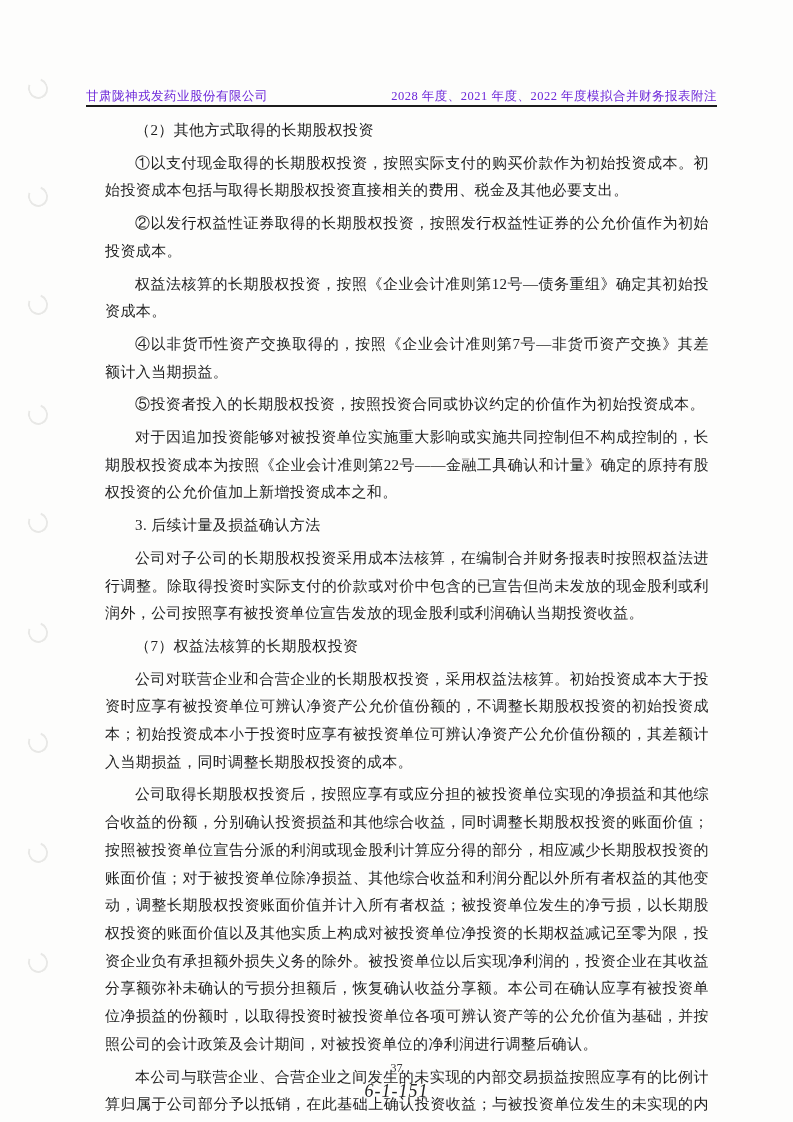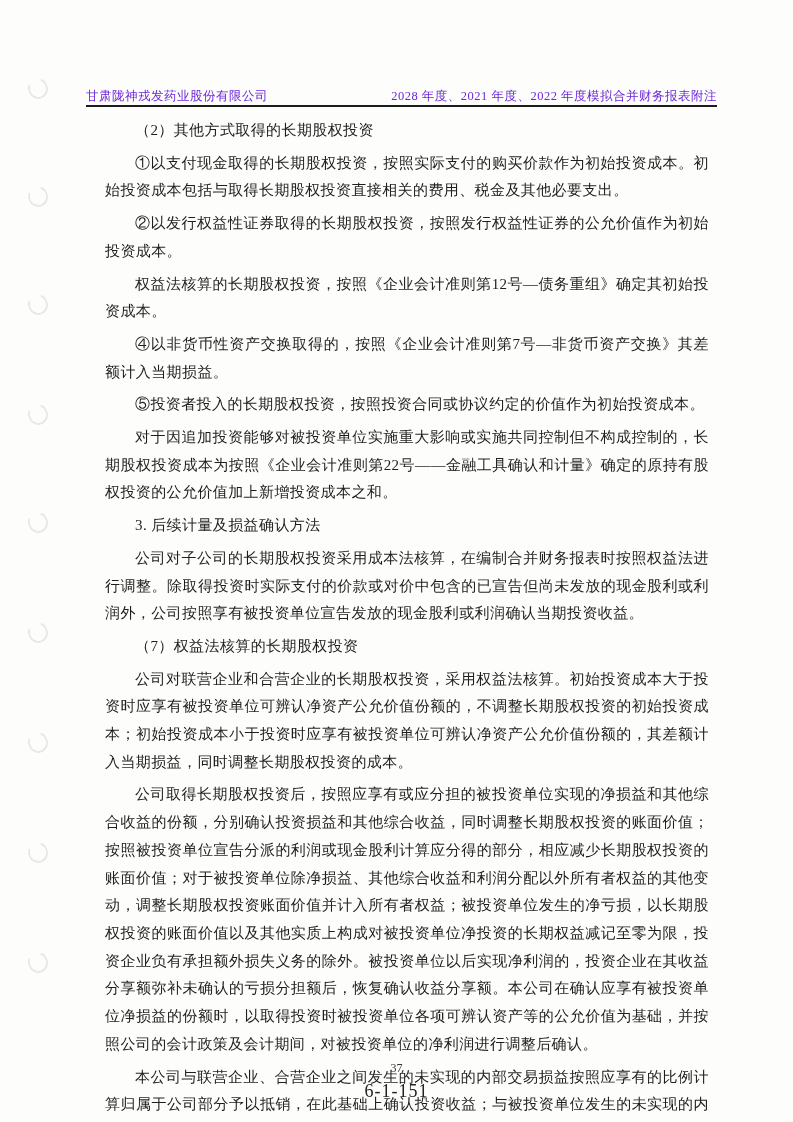--- a/index.html
+++ b/index.html
@@ -67,20 +67,21 @@
   .page-num {
     font-size: 12px;
     color: #333;
     line-height: 20px;
   }
   .doc-num {
     font-size: 18px;
     color: #222;
     letter-spacing: 1px;
     line-height: 26px;
+    font-style: italic;
   }
 </style>
 </head>
 <body>
 
 <div class="page">
 
   <div class="hole" style="top:78px"></div>
   <div class="hole" style="top:186px"></div>
   <div class="hole" style="top:294px"></div>

